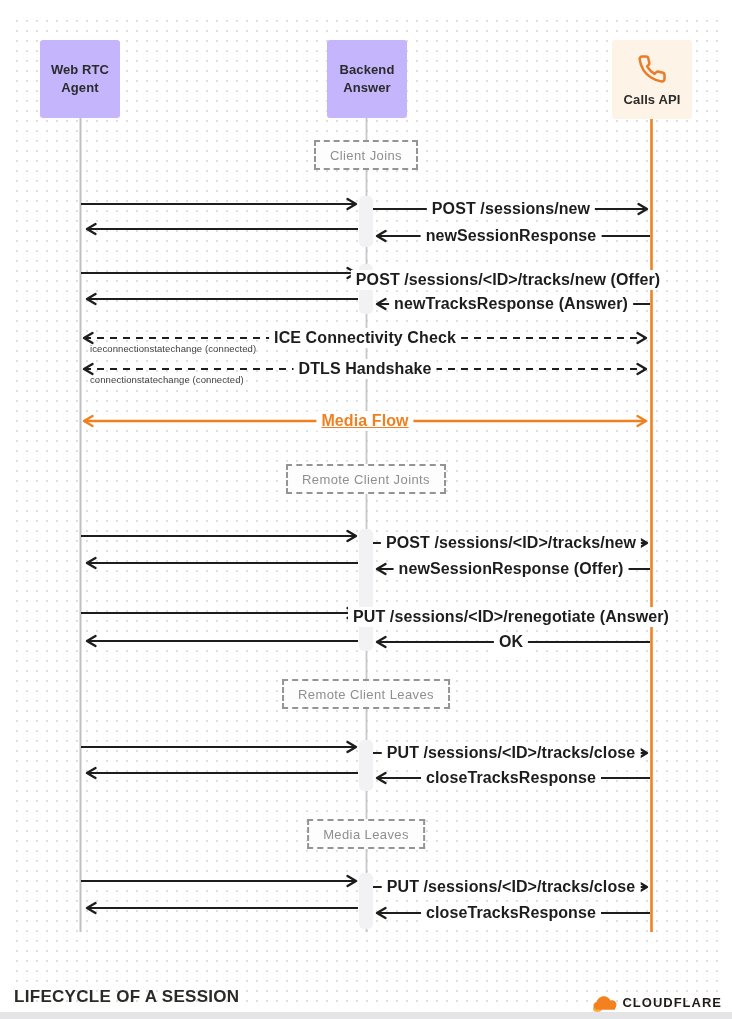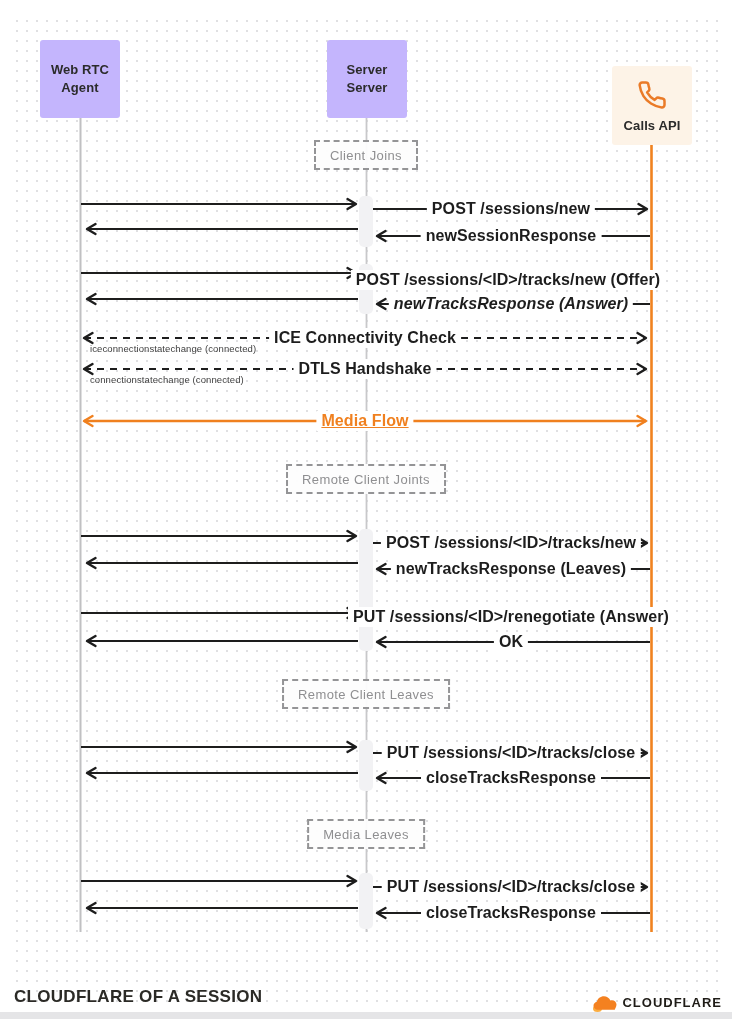--- a/index.html
+++ b/index.html
@@ -183,23 +183,23 @@
       <line x1="358" y1="908" x2="87" y2="908" marker-end="url(#mDark)"></line>
     </g>
 
     <line x1="84" y1="421" x2="646" y2="421" stroke="#f0801f" stroke-width="2.5" marker-start="url(#mOrange)" marker-end="url(#mOrange)"></line>
   </svg>
 
   <div class="actor" style="left:40px; top:40px;">
     <span>Web RTC Agent</span>
   </div>
   <div class="actor" style="left:327px; top:40px;">
-    <span>Server Server</span>
-  </div>
-  <div class="actor actor--calls" style="left:612px; top:40px;margin-top:26px;">
+    <span>Backend Answer</span>
+  </div>
+  <div class="actor actor--calls" style="left:612px; top:40px;">
     <svg width="30" height="30" viewBox="0 0 24 24">
       <path d="M22 16.92v3a2 2 0 0 1-2.18 2 19.79 19.79 0 0 1-8.63-3.07 19.5 19.5 0 0 1-6-6 19.79 19.79 0 0 1-3.07-8.67A2 2 0 0 1 4.11 2h3a2 2 0 0 1 2 1.72 12.84 12.84 0 0 0 .7 2.81 2 2 0 0 1-.45 2.11L8.09 9.91a16 16 0 0 0 6 6l1.27-1.27a2 2 0 0 1 2.11-.45 12.84 12.84 0 0 0 2.81.7A2 2 0 0 1 22 16.92z" fill="none" stroke="#ea7b28" stroke-width="2" stroke-linecap="round" stroke-linejoin="round"></path>
     </svg>
     <span>Calls API</span>
   </div>
 
   <div class="section-label" style="left:366px; top:140px;">
     <span>Client Joins</span>
   </div>
   <div class="section-label" style="left:366px; top:464px;text-align:right;">
@@ -208,37 +208,37 @@
   <div class="section-label" style="left:366px; top:679px;">
     <span>Remote Client Leaves</span>
   </div>
   <div class="section-label" style="left:366px; top:819px;">
     <span>Media Leaves</span>
   </div>
 
   <div class="msg-label" style="left:511px; top:209px;">POST /sessions/new</div>
   <div class="msg-label" style="left:511px; top:236px;">newSessionResponse</div>
   <div class="msg-label" style="left:508px; top:280px;">POST /sessions/&lt;ID&gt;/tracks/new (Offer)</div>
-  <div class="msg-label" style="left:511px; top:304px;font-style:italic;">newTracksResponse (Answer)</div>
+  <div class="msg-label" style="left:511px; top:304px;">newTracksResponse (Answer)</div>
   <div class="msg-label" style="left:365px; top:338px;">ICE Connectivity Check</div>
   <div class="msg-label" style="left:365px; top:369px;">DTLS Handshake</div>
   <div class="msg-label msg-label--orange" style="left:365px; top:421px;text-decoration:underline;">Media Flow</div>
   <div class="msg-label" style="left:511px; top:543px;">POST /sessions/&lt;ID&gt;/tracks/new</div>
-  <div class="msg-label" style="left:511px; top:569px;">newTracksResponse (Leaves)</div>
+  <div class="msg-label" style="left:511px; top:569px;">newSessionResponse (Offer)</div>
   <div class="msg-label" style="left:511px; top:617px;">PUT /sessions/&lt;ID&gt;/renegotiate (Answer)</div>
   <div class="msg-label" style="left:511px; top:642px;">OK</div>
   <div class="msg-label" style="left:511px; top:753px;">PUT /sessions/&lt;ID&gt;/tracks/close</div>
   <div class="msg-label" style="left:511px; top:778px;">closeTracksResponse</div>
   <div class="msg-label" style="left:511px; top:887px;">PUT /sessions/&lt;ID&gt;/tracks/close</div>
   <div class="msg-label" style="left:511px; top:913px;">closeTracksResponse</div>
 
   <div class="annotation" style="left:90px; top:343px;">iceconnectionstatechange (connected)</div>
   <div class="annotation" style="left:90px; top:374px;">connectionstatechange (connected)</div>
 
-  <div class="footer-title">CLOUDFLARE OF A SESSION</div>
+  <div class="footer-title">LIFECYCLE OF A SESSION</div>
   <div class="brand">
     <svg width="27" height="19" viewBox="0 0 54 38">
       <ellipse cx="11" cy="29" rx="9" ry="7" fill="#fbad41"></ellipse>
       <path d="M45.5 31.5H11.5c-4.7 0-8.5-3.6-8.5-8.1 0-4 2.9-7.3 6.8-8C11.2 9.1 16.9 4.5 23.7 4.5c5.9 0 11 3.5 13.1 8.6 1-.4 2.1-.6 3.3-.6 4.9 0 8.9 3.9 8.9 8.7 0 4.8-3.4 9.4-3.5 10.3z" fill="#f48120"></path>
     </svg>
     <span class="brand-text">CLOUDFLARE</span>
   </div>
 </div>
 
 </body></html>

